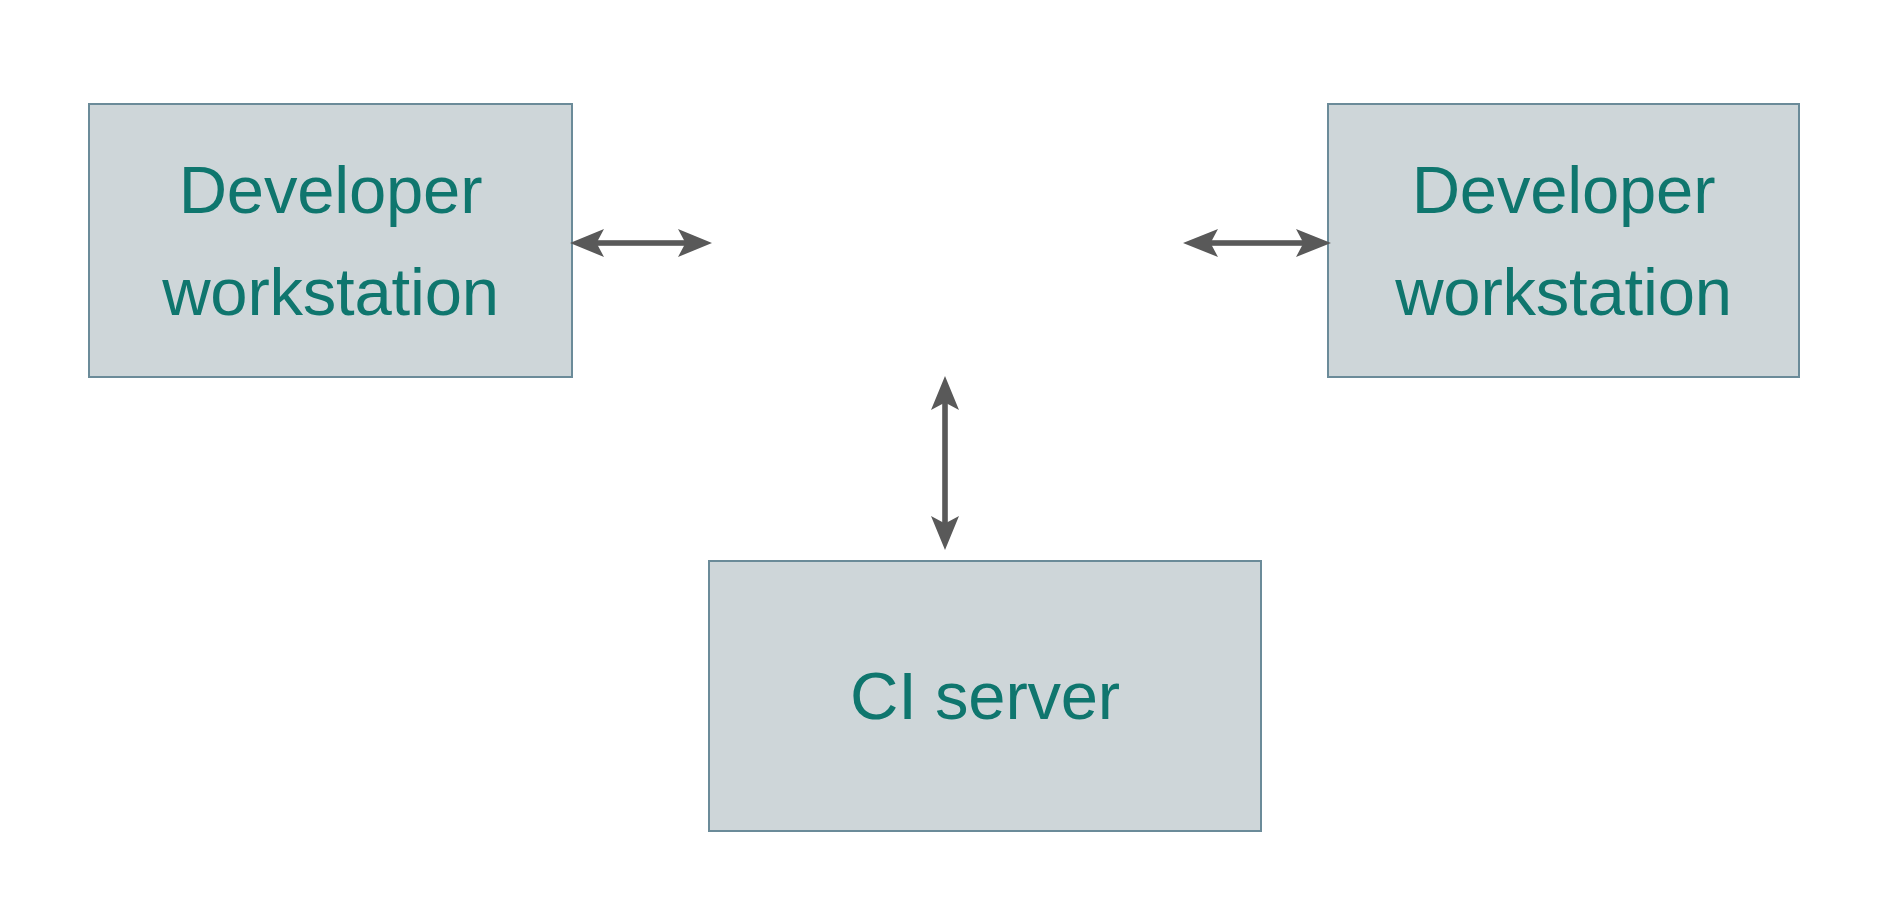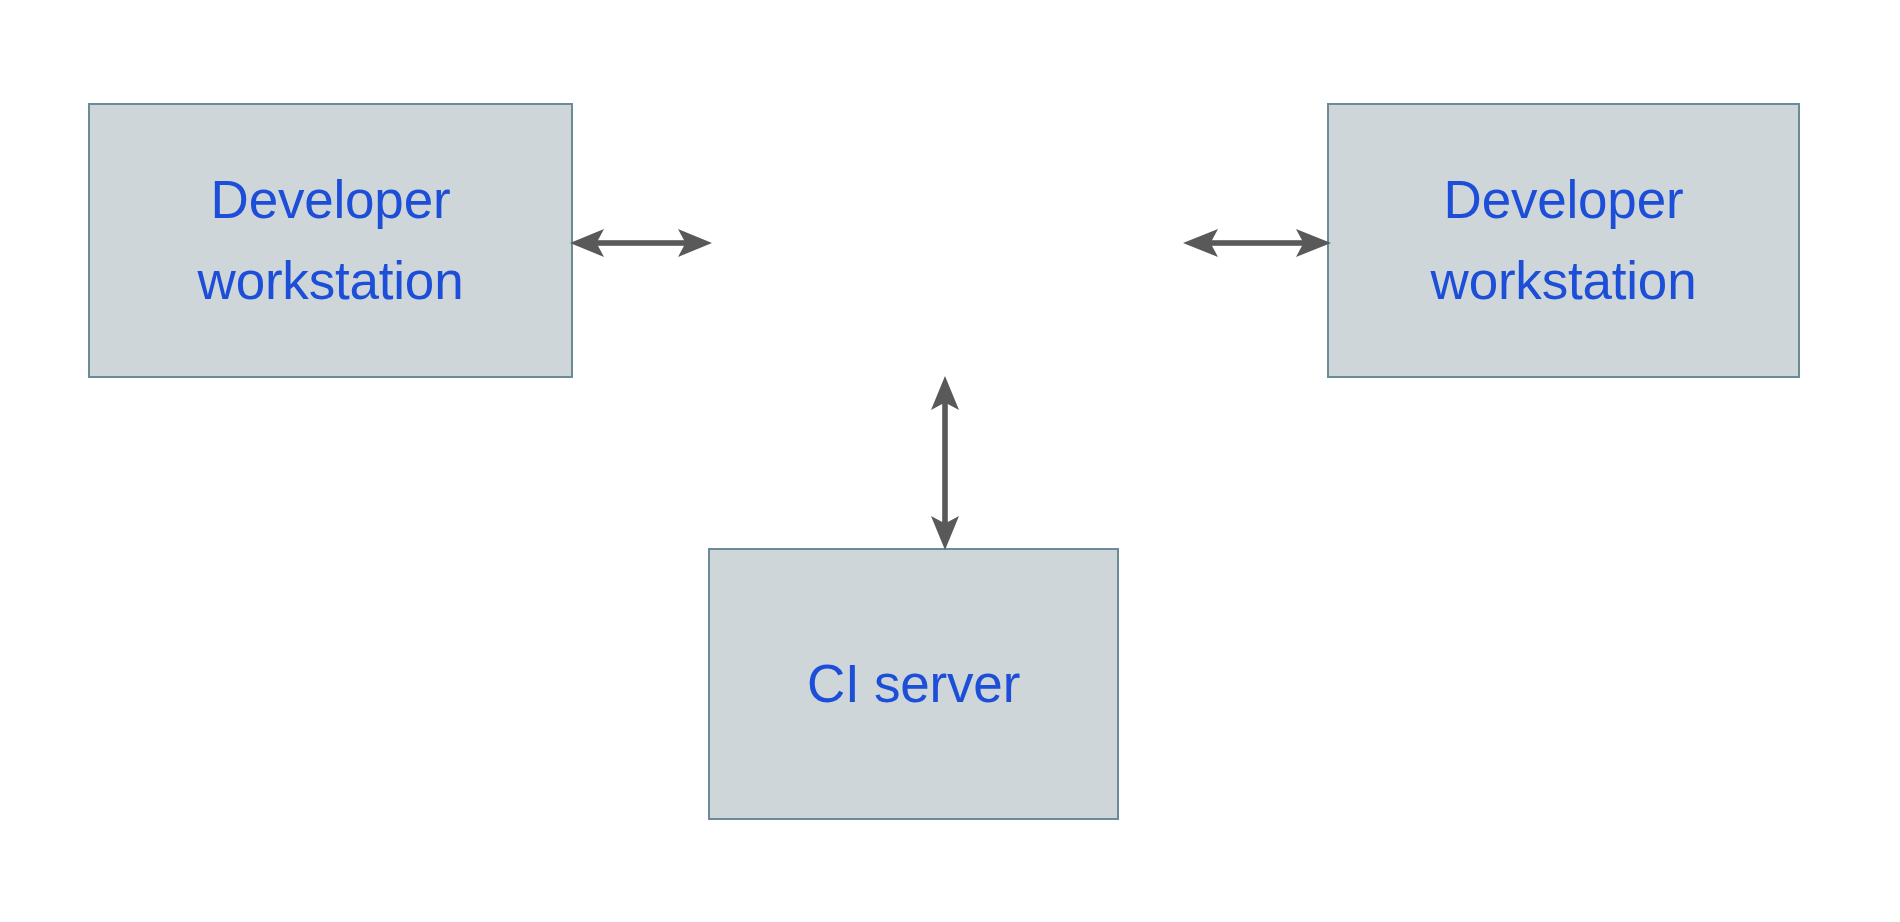--- a/index.html
+++ b/index.html
@@ -23,33 +23,33 @@
     box-sizing: border-box;
     background: #ced6d9;
     border: 2px solid #6b8b99;
     display: flex;
     align-items: center;
     justify-content: center;
     text-align: center;
   }
   .node-label {
     font-family: "Liberation Sans", "DejaVu Sans", sans-serif;
-    font-size: 53px;
+    font-size: 67px;
     line-height: 1.52;
-    color: #1d4ed8;
+    color: #0f766e;
     font-weight: 400;
     letter-spacing: -0.2px;
     white-space: pre-line;
     padding: 0 6px;
   }
   
   #node-dev-left   { left: 88px;   top: 103px; width: 485px; height: 275px; }
   #node-cache      { left: 708px;  top: 103px; width: 477px; height: 275px; }
   #node-dev-right  { left: 1327px; top: 103px; width: 473px; height: 275px; }
-  #node-ci         { left: 708px;  top: 548px; width: 411px; height: 272px; text-align: center; }
+  #node-ci         { left: 708px;  top: 560px; width: 554px; height: 272px; text-align: center; }
 
   .edge {
     position: absolute;
     overflow: visible;
   }
   #edge-left-cache  { left: 570px;  top: 213px; width: 142px; height: 60px; }
   #edge-cache-right { left: 1183px; top: 213px; width: 148px; height: 60px; }
   #edge-cache-ci    { left: 915px;  top: 376px; width: 60px;  height: 174px; }
   .edge svg { display: block; overflow: visible; }
 </style>

